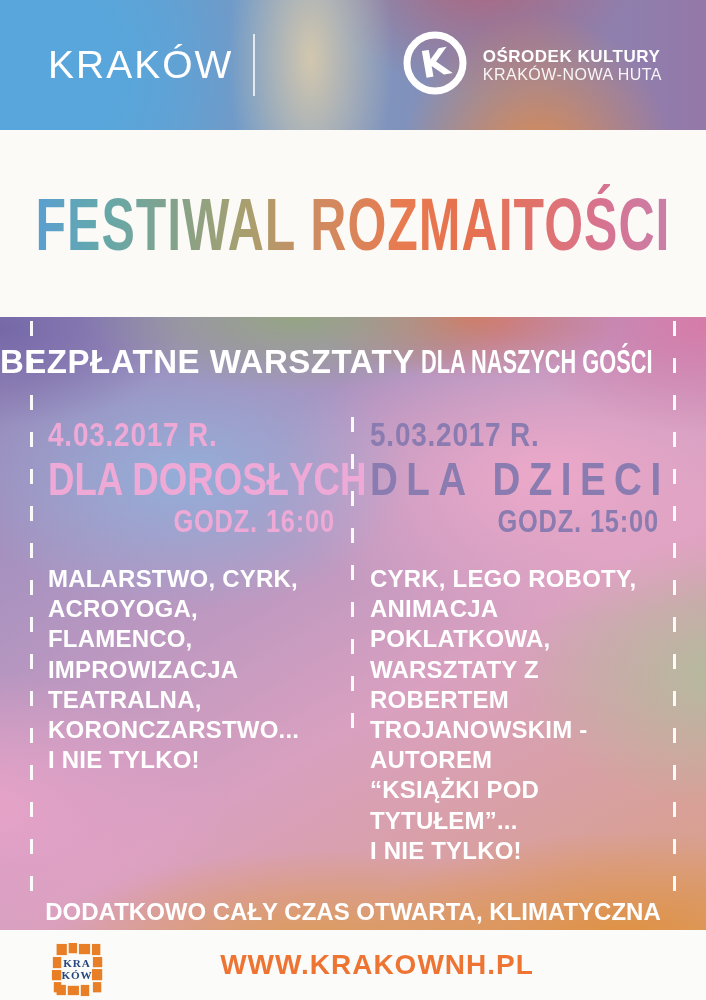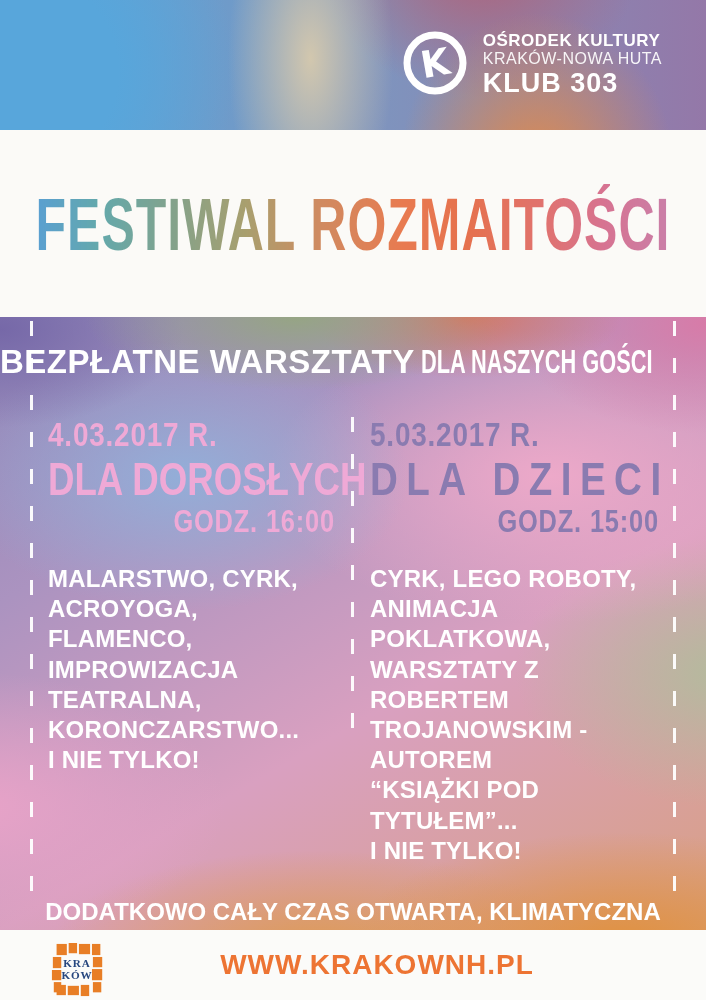--- a/index.html
+++ b/index.html
@@ -97,31 +97,34 @@
     position:absolute; left:50%; top:50%; transform:translate(-50%,-50%) translateX(24px);
     color:#ed7433; font-size:28px; font-weight:800; letter-spacing:1px; white-space:nowrap;
   }
 </style>
 </head>
 <body>
 
 <div class="page">
 
   <div class="header">
+    <div class="city-logo">
+      <span class="name">KRAKÓW</span>
+      <span class="bar"></span>
+    </div>
     <div class="org">
       <span>
         <svg width="68" height="68" viewBox="0 0 68 68" aria-hidden="true">
           <circle cx="34" cy="34" r="28" fill="none" stroke="#ffffff" stroke-width="7"></circle>
           <text x="34" y="47" text-anchor="middle" font-family="DejaVu Sans, sans-serif" font-size="37" font-weight="bold" fill="#ffffff" transform="rotate(-10 34 34)">K</text>
         </svg>
       </span>
       <span class="org-text">
         <span class="l1" style="display:block">OŚRODEK KULTURY</span>
         <span class="l2" style="display:block">KRAKÓW-NOWA HUTA</span>
-        <span class="l3" style="display:block">KLUB 303</span>
       </span>
     </div>
   </div>
 
   <div class="title-band">
     <div class="title-scale">
       <div class="title-text">FESTIWAL ROZMAITOŚCI</div>
     </div>
   </div>
 

